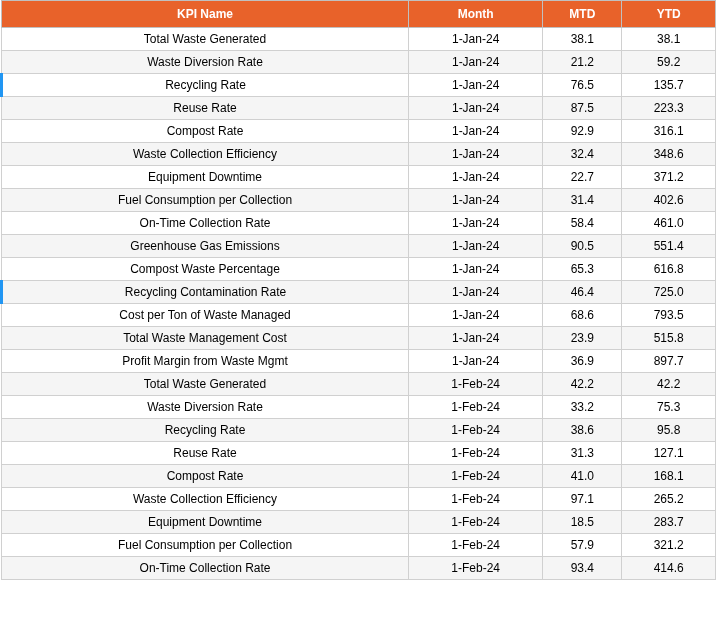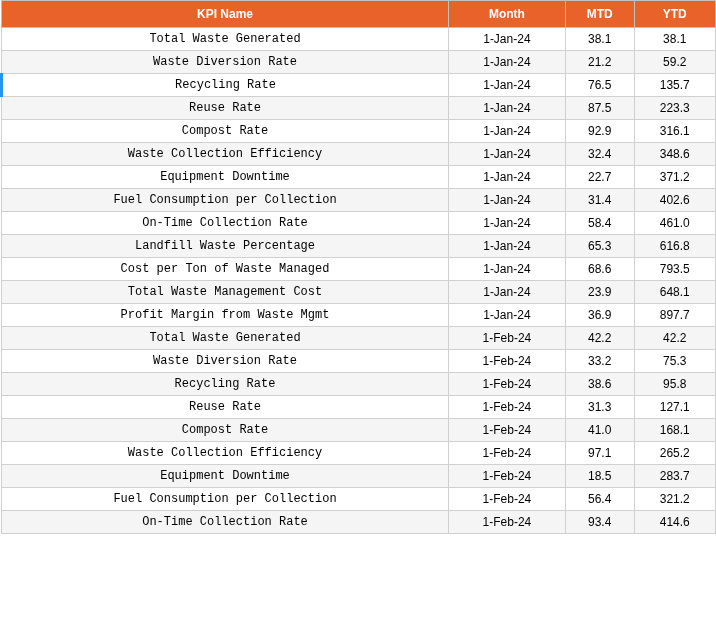--- a/index.html
+++ b/index.html
@@ -26,21 +26,20 @@
       border: 1px solid #d0d0d0;
     }
     tbody tr:nth-child(odd) {
       background-color: #ffffff;
     }
     tbody tr:nth-child(even) {
       background-color: #f5f5f5;
     }
     td:first-child {
       text-align: center;
-      font-family: Liberation Mono, monospace;
     }
   </style>
 </head>
 <body>
 
 <table>
   <thead>
     <tr>
       <th>KPI Name</th>
       <th>Month</th>
@@ -97,36 +96,48 @@
         <td>31.4</td>
         <td>402.6</td>
       </tr>
       <tr>
         <td>On-Time Collection Rate</td>
         <td>1-Jan-24</td>
         <td>58.4</td>
         <td>461.0</td>
       </tr>
       <tr>
-        <td>Landfill Waste Percentage</td>
+        <td>Greenhouse Gas Emissions</td>
+        <td>1-Jan-24</td>
+        <td>90.5</td>
+        <td>551.4</td>
+      </tr>
+      <tr>
+        <td>Compost Waste Percentage</td>
         <td>1-Jan-24</td>
         <td>65.3</td>
         <td>616.8</td>
+      </tr>
+      <tr>
+        <td style="border-left: 3px solid rgb(33, 150, 243);">Recycling Contamination Rate</td>
+        <td>1-Jan-24</td>
+        <td>46.4</td>
+        <td>725.0</td>
       </tr>
       <tr>
         <td>Cost per Ton of Waste Managed</td>
         <td>1-Jan-24</td>
         <td>68.6</td>
         <td>793.5</td>
       </tr>
       <tr>
         <td>Total Waste Management Cost</td>
         <td>1-Jan-24</td>
         <td>23.9</td>
-        <td>648.1</td>
+        <td>515.8</td>
       </tr>
       <tr>
         <td>Profit Margin from Waste Mgmt</td>
         <td>1-Jan-24</td>
         <td>36.9</td>
         <td>897.7</td>
       </tr>
       <tr>
         <td>Total Waste Generated</td>
         <td>1-Feb-24</td>
@@ -165,21 +176,21 @@
       </tr>
       <tr>
         <td>Equipment Downtime</td>
         <td>1-Feb-24</td>
         <td>18.5</td>
         <td>283.7</td>
       </tr>
       <tr>
         <td>Fuel Consumption per Collection</td>
         <td>1-Feb-24</td>
-        <td>56.4</td>
+        <td>57.9</td>
         <td>321.2</td>
       </tr>
       <tr>
         <td>On-Time Collection Rate</td>
         <td>1-Feb-24</td>
         <td>93.4</td>
         <td>414.6</td>
       </tr>
     </tbody>
 </table>

